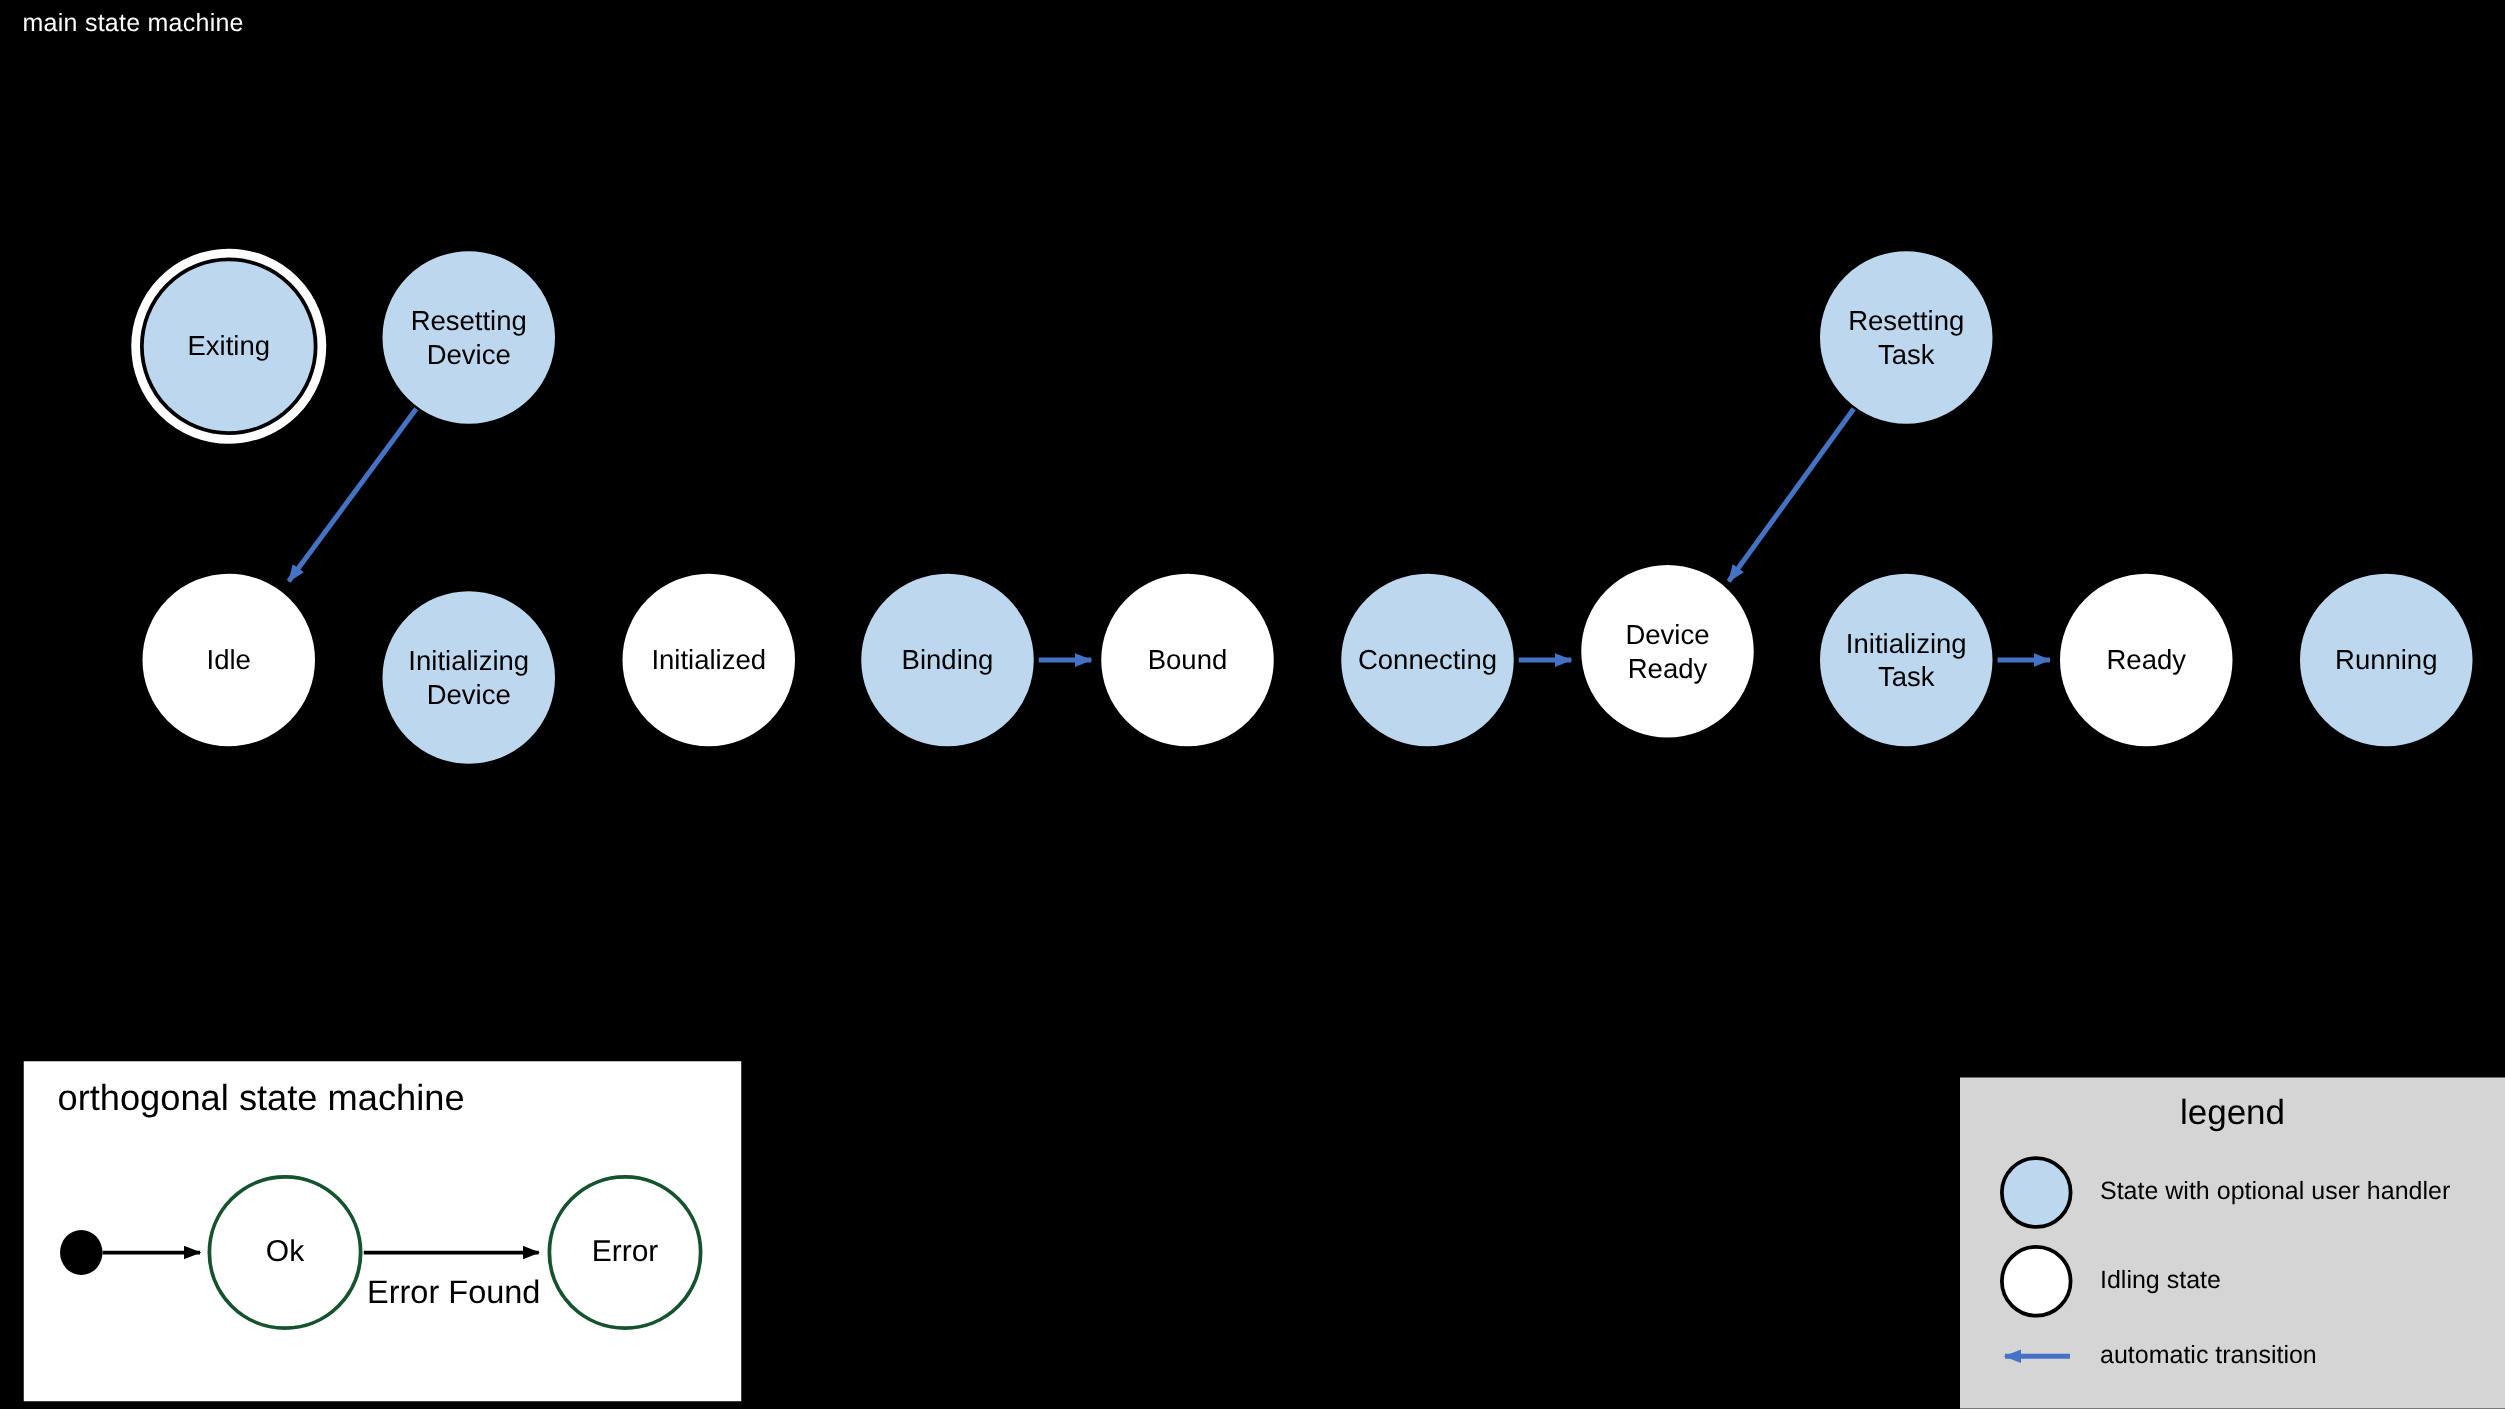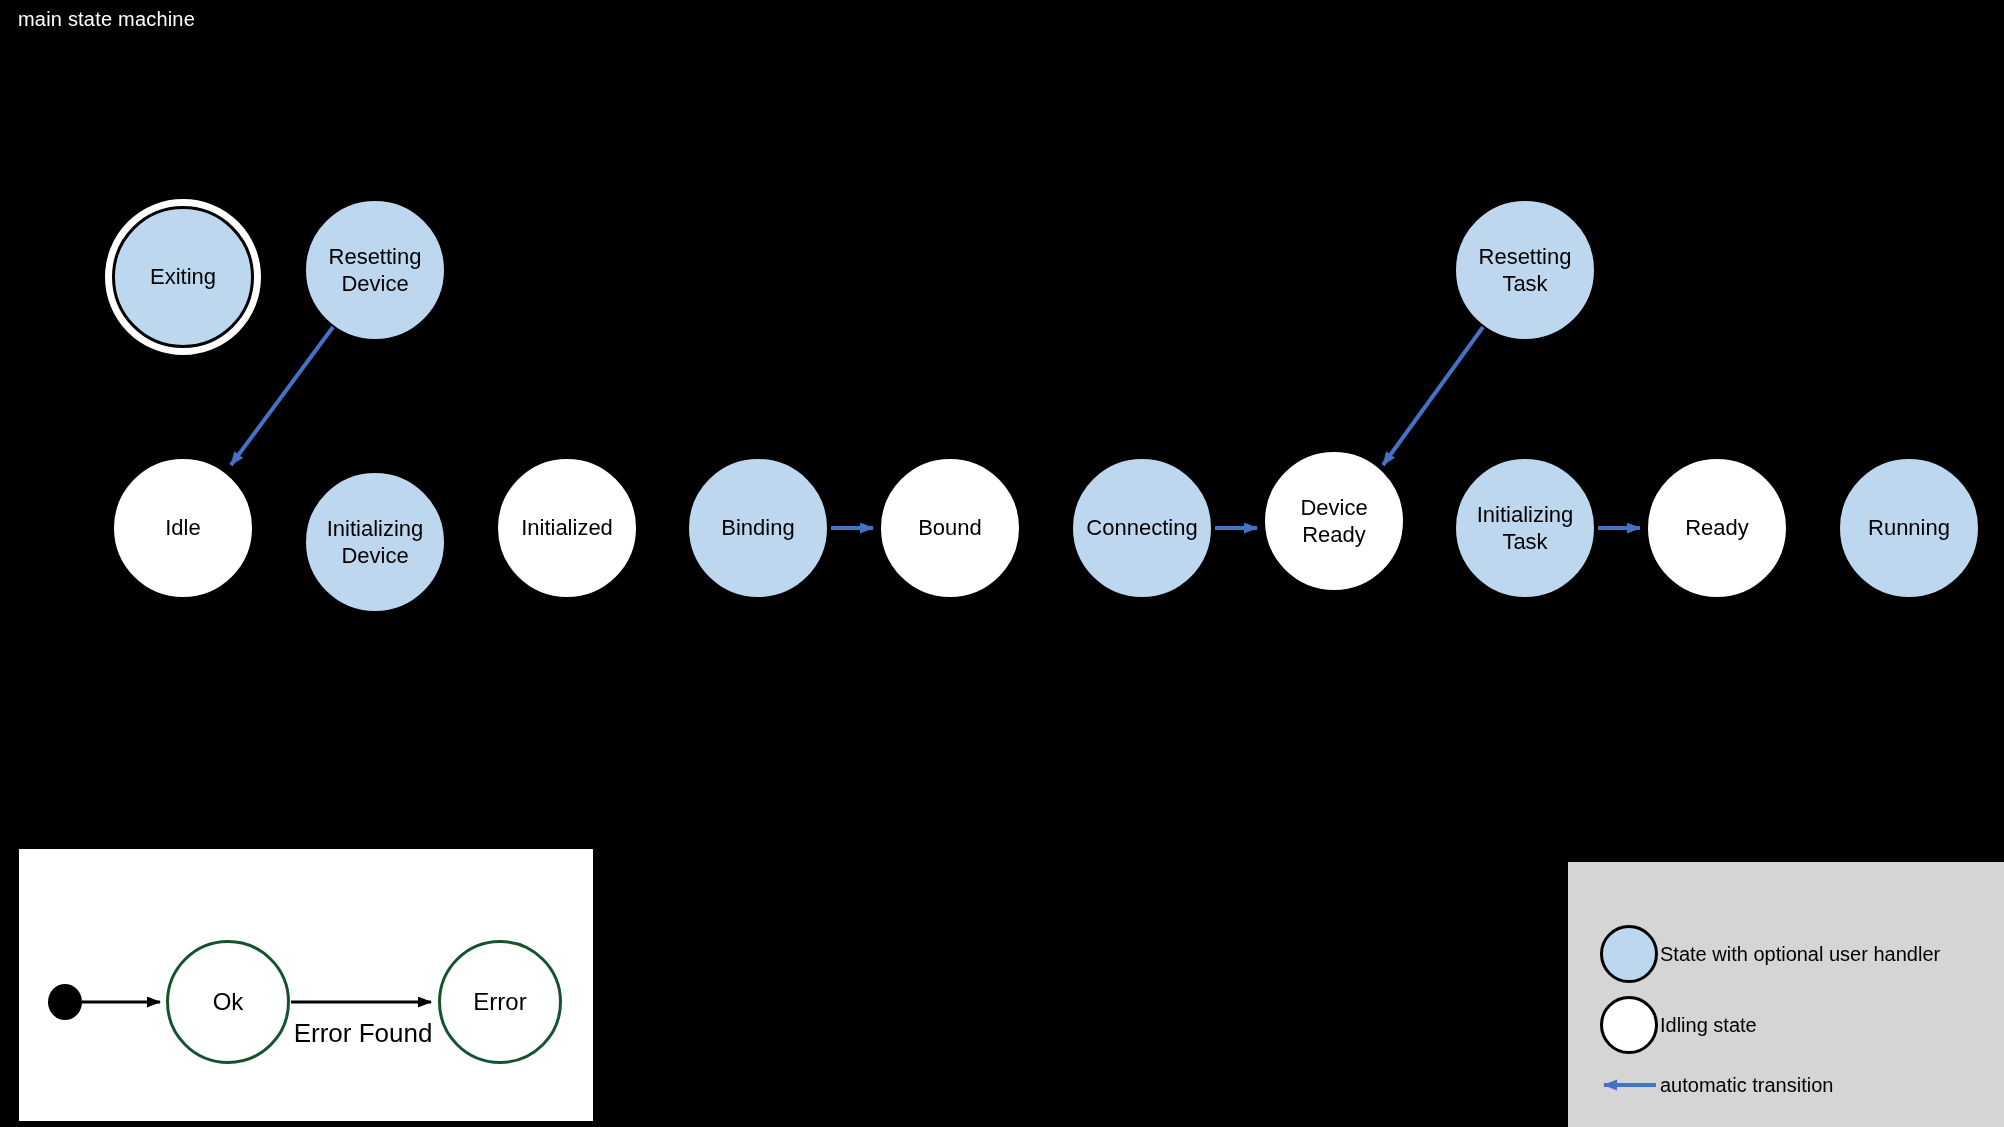--- a/index.html
+++ b/index.html
@@ -79,21 +79,21 @@
     position: absolute;
     left: 32px;
     width: 58px; height: 58px;
     border-radius: 50%;
     border: 3px solid #000000;
   }
   .legend-swatch.handler { background: #BDD7EE; }
   .legend-swatch.idle    { background: #FFFFFF; }
   .legend-label {
     position: absolute;
-    left: 92px;
+    left: 112px;
     font-size: 20px;
     color: #000;
     white-space: nowrap;
     transform: translateY(-50%);
   }
   
   svg.overlay {
     position: absolute;
     left: 0; top: 0;
     width: 2004px; height: 1127px;
@@ -120,25 +120,27 @@
 <div class="state idle" style="left:496px; top:457px;">Initialized</div>
 <div class="state handler" style="left:687px; top:457px;">Binding</div>
 <div class="state idle" style="left:879px; top:457px;">Bound</div>
 <div class="state handler" style="left:1071px; top:457px;">Connecting</div>
 <div class="state idle" style="left:1263px; top:450px;">Device Ready</div>
 <div class="state handler" style="left:1454px; top:457px;">Initializing Task</div>
 <div class="state idle" style="left:1646px; top:457px;">Ready</div>
 <div class="state handler" style="left:1838px; top:457px;">Running</div>
 
 <div class="panel panel-ortho">
+  <div class="panel-title">orthogonal state machine</div>
   <div class="small-state" style="left:147px; top:91px;">Ok</div>
   <div class="small-state" style="left:419px; top:91px;">Error</div>
 </div>
 
 <div class="panel panel-legend">
+  <div class="panel-title">legend</div>
   <div class="legend-swatch handler" style="top:63px;"></div>
   <div class="legend-label" style="top:92px;">State with optional user handler</div>
   <div class="legend-swatch idle" style="top:134px;"></div>
   <div class="legend-label" style="top:163px;">Idling state</div>
   <div class="legend-label" style="top:223px;">automatic transition</div>
 </div>
 
 <svg class="overlay" viewBox="0 0 2004 1127" xmlns="http://www.w3.org/2000/svg">
   <defs>
     <marker id="arrow-blue" markerUnits="userSpaceOnUse" markerWidth="18" markerHeight="14" refX="13" refY="5.5" orient="auto">

